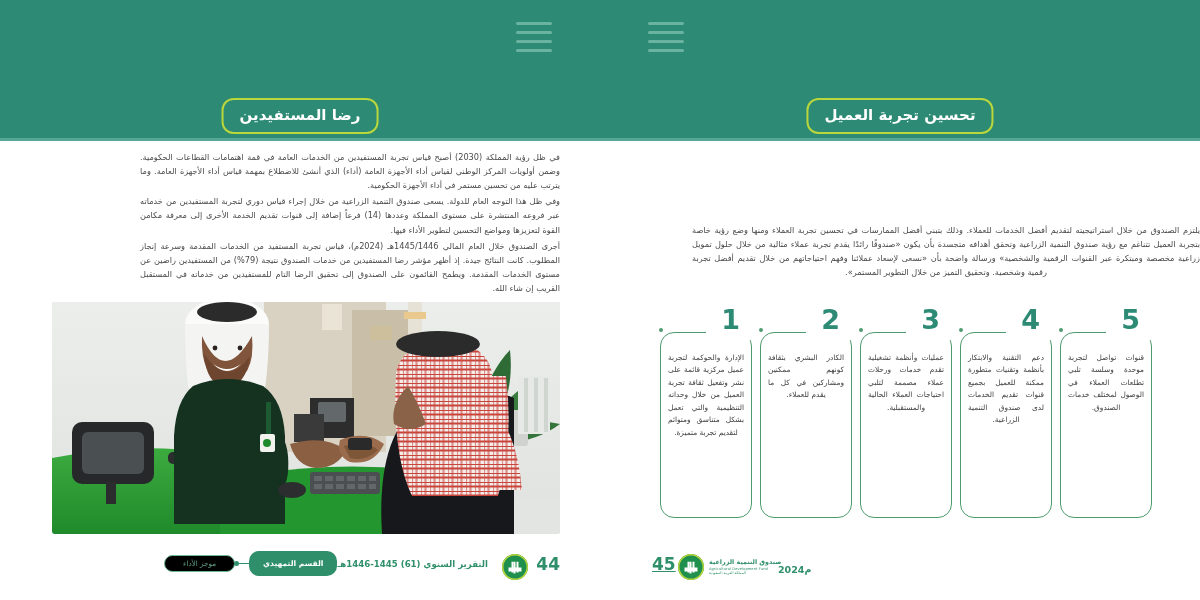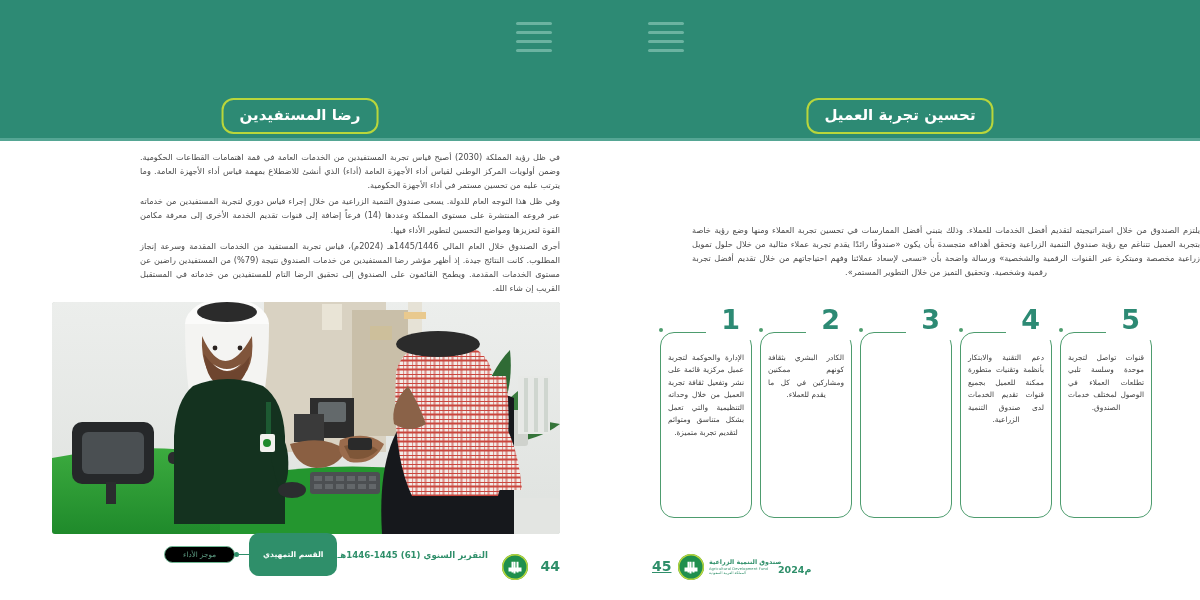--- a/index.html
+++ b/index.html
@@ -76,21 +76,21 @@
   }
 
   
   .photo{
     position:absolute;top:302px;right:40px;width:508px;height:232px;
     border-radius:3px;overflow:hidden;background:#cfd3cf;
   }
 
   
   .footer{position:absolute;bottom:0;left:0;width:600px;height:66px;}
-  .pagenum{position:absolute;bottom:26px;font-size:14px;font-weight:bold;color:#2f8f6a;}
+  .pagenum{position:absolute;bottom:26px;font-size:17px;font-weight:bold;color:#2f8f6a;}
   .page-left .pagenum{left:52px;text-decoration:underline;}
   .page-right .pagenum{right:40px;}
 
   .logo{position:absolute;bottom:20px;display:flex;align-items:center;gap:5px;}
   .page-left .logo{left:78px;}
   .page-right .logo{right:72px;}
   .logo .emblem{
     width:26px;height:26px;border-radius:50%;
     background:#1f8f4d;position:relative;flex:none;
     box-shadow:0 0 0 1.5px #b9d63b inset;
@@ -120,21 +120,21 @@
   .year{position:absolute;bottom:25px;left:178px;font-size:9.5px;color:#2f8f6a;
         font-weight:bold;direction:ltr;}
 
   
   .rfoot{position:absolute;bottom:24px;right:112px;display:flex;align-items:center;
          flex-direction:row;gap:0;direction:rtl;}
   .rfoot .rep{font-size:8.6px;font-weight:bold;color:#2f8f6a;white-space:nowrap;
               direction:rtl;}
   .chip-solid{
     background:#2f8f6a;color:#ffffff;font-size:7.6px;font-weight:bold;
-    border-radius:10px;padding:17px 14px;white-space:nowrap;
+    border-radius:10px;padding:8px 14px;white-space:nowrap;
   }
   .connector{width:14px;height:1.4px;background:#2f8f6a;position:relative;}
   .connector::after{content:"";position:absolute;left:-1px;top:-2px;width:5px;height:5px;
     border-radius:50%;background:#2f8f6a;}
   .chip-outline{
     border:1.2px solid #6fb894;color:#5e9e84;font-size:7.2px;
     border-radius:10px;padding:3px 18px;white-space:nowrap;background:#000000;
   }
 </style>
 </head>
@@ -176,20 +176,21 @@
         <div class="notch"></div>
         <div class="dot"></div>
         <div class="num">2</div>
         <div class="ctext">الكادر البشري بثقافة كونهم ممكنين ومشاركين في كل ما يقدم للعملاء.</div>
       </div>
       <div class="card">
         <div class="frame"></div>
         <div class="notch"></div>
         <div class="dot"></div>
         <div class="num">3</div>
+        <div class="ctext">عمليات وأنظمة تشغيلية تقدم خدمات ورحلات عملاء مصممة لتلبي احتياجات العملاء الحالية والمستقبلية.</div>
       </div>
       <div class="card">
         <div class="frame"></div>
         <div class="notch"></div>
         <div class="dot"></div>
         <div class="num">4</div>
         <div class="ctext">دعم التقنية والابتكار بأنظمة وتقنيات متطورة ممكنة للعميل بجميع قنوات تقديم الخدمات لدى صندوق التنمية الزراعية.</div>
       </div>
       <div class="card">
         <div class="frame"></div>

